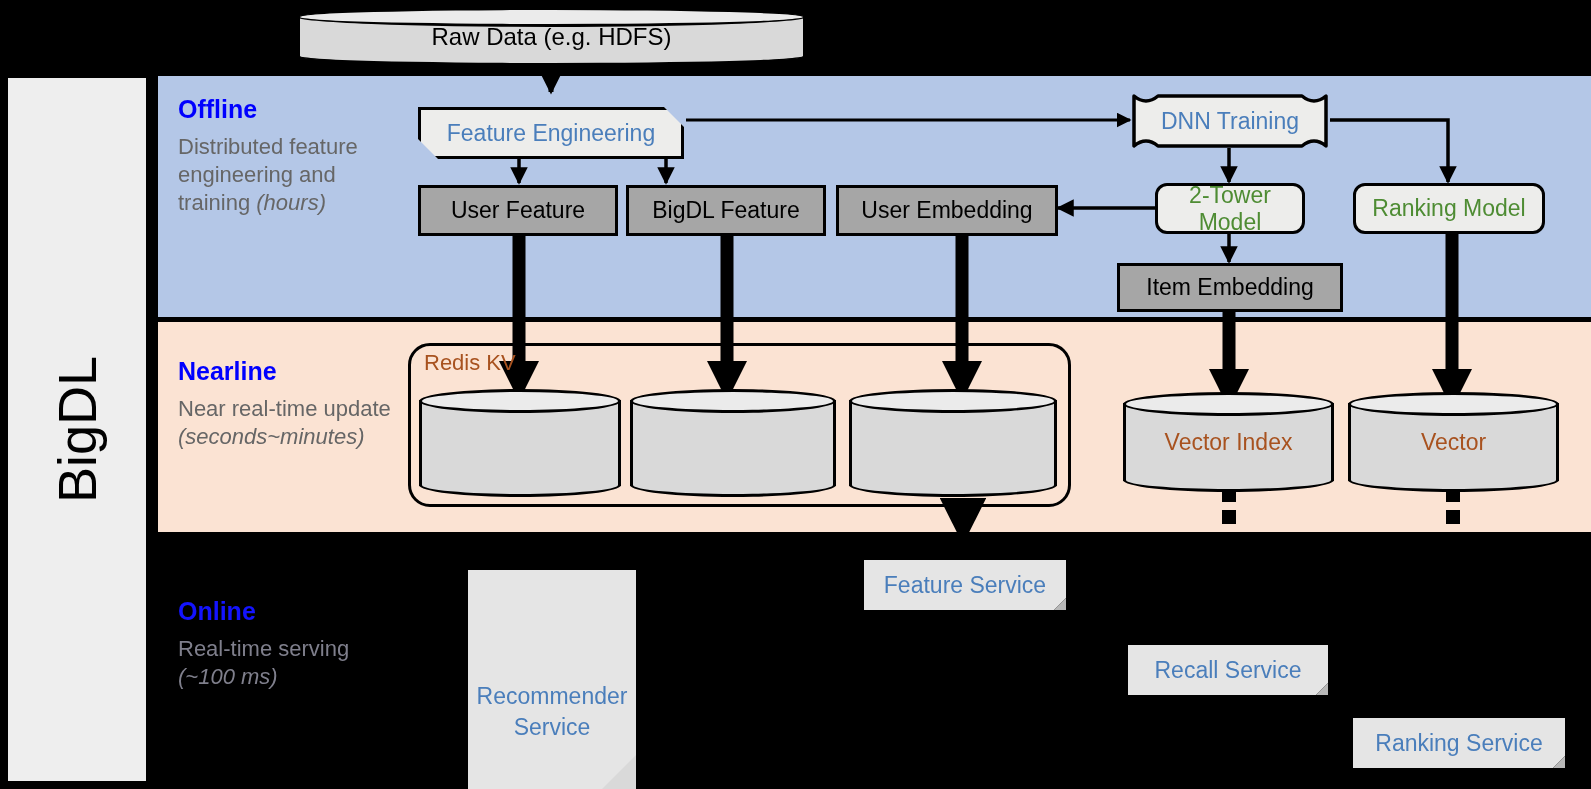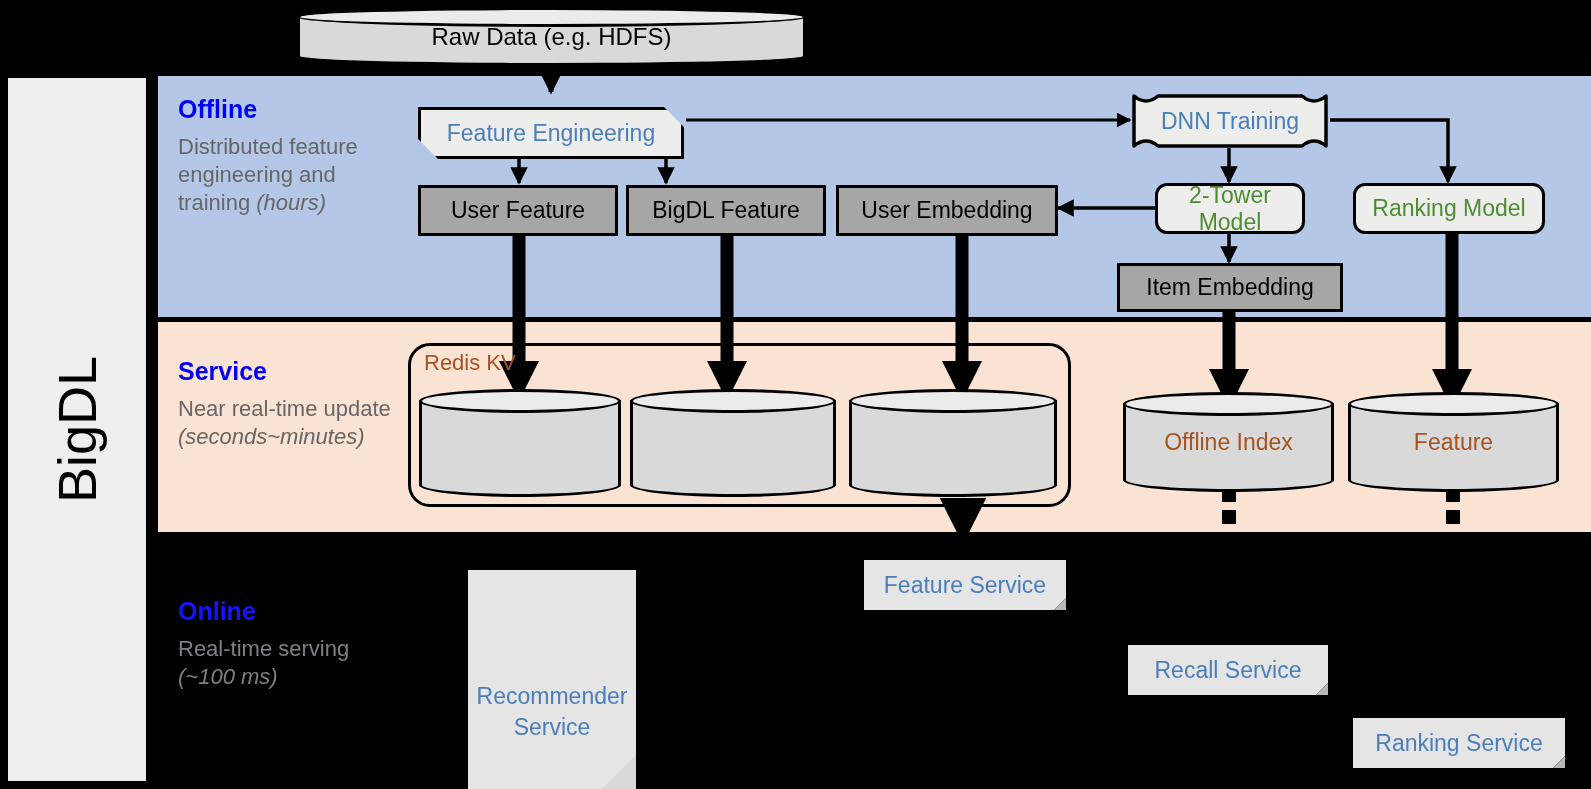--- a/index.html
+++ b/index.html
@@ -210,21 +210,21 @@
   <div id="bigdl-rail">
     <div id="bigdl-label">BigDL</div>
   </div>
 
   <div class="sec-head" id="head-offline">
     <div class="sec-title">Offline</div>
     <div class="sec-sub"><span>Distributed feature engineering and training </span><em>(hours)</em></div>
   </div>
 
   <div class="sec-head" id="head-nearline">
-    <div class="sec-title">Service</div>
+    <div class="sec-title">Nearline</div>
     <div class="sec-sub"><span>Near real-time update </span><em>(seconds~minutes)</em></div>
   </div>
 
   <div class="sec-head" id="head-online">
     <div class="sec-title">Online</div>
     <div class="sec-sub"><span>Real-time serving </span><em>(~100 ms)</em></div>
   </div>
 
   <svg id="wires" viewBox="0 0 1591 789">
     <defs>
@@ -317,28 +317,28 @@
   <div class="cyl" style="left:849px; top:389px; width:208px; height:108px;">
     <div class="body"></div>
     <div class="bot"></div>
     <div class="top"></div>
   </div>
 
   <div class="cyl" style="left:1123px; top:392px; width:211px; height:100px;">
     <div class="body"></div>
     <div class="bot"></div>
     <div class="top"></div>
-    <div class="cap">Offline Index</div>
+    <div class="cap">Vector Index</div>
   </div>
 
   <div class="cyl" style="left:1348px; top:392px; width:211px; height:100px;">
     <div class="body"></div>
     <div class="bot"></div>
     <div class="top"></div>
-    <div class="cap">Feature</div>
+    <div class="cap">Vector</div>
   </div>
 
   <div class="doc" id="recommender-service">Recommender Service</div>
   <div id="recommender-fold"></div>
 
   <div class="doc svc" id="feature-service">Feature Service</div>
   <div class="svc-fold" id="feature-service-fold"></div>
 
   <div class="doc svc" id="recall-service">Recall Service</div>
   <div class="svc-fold" id="recall-service-fold"></div>

